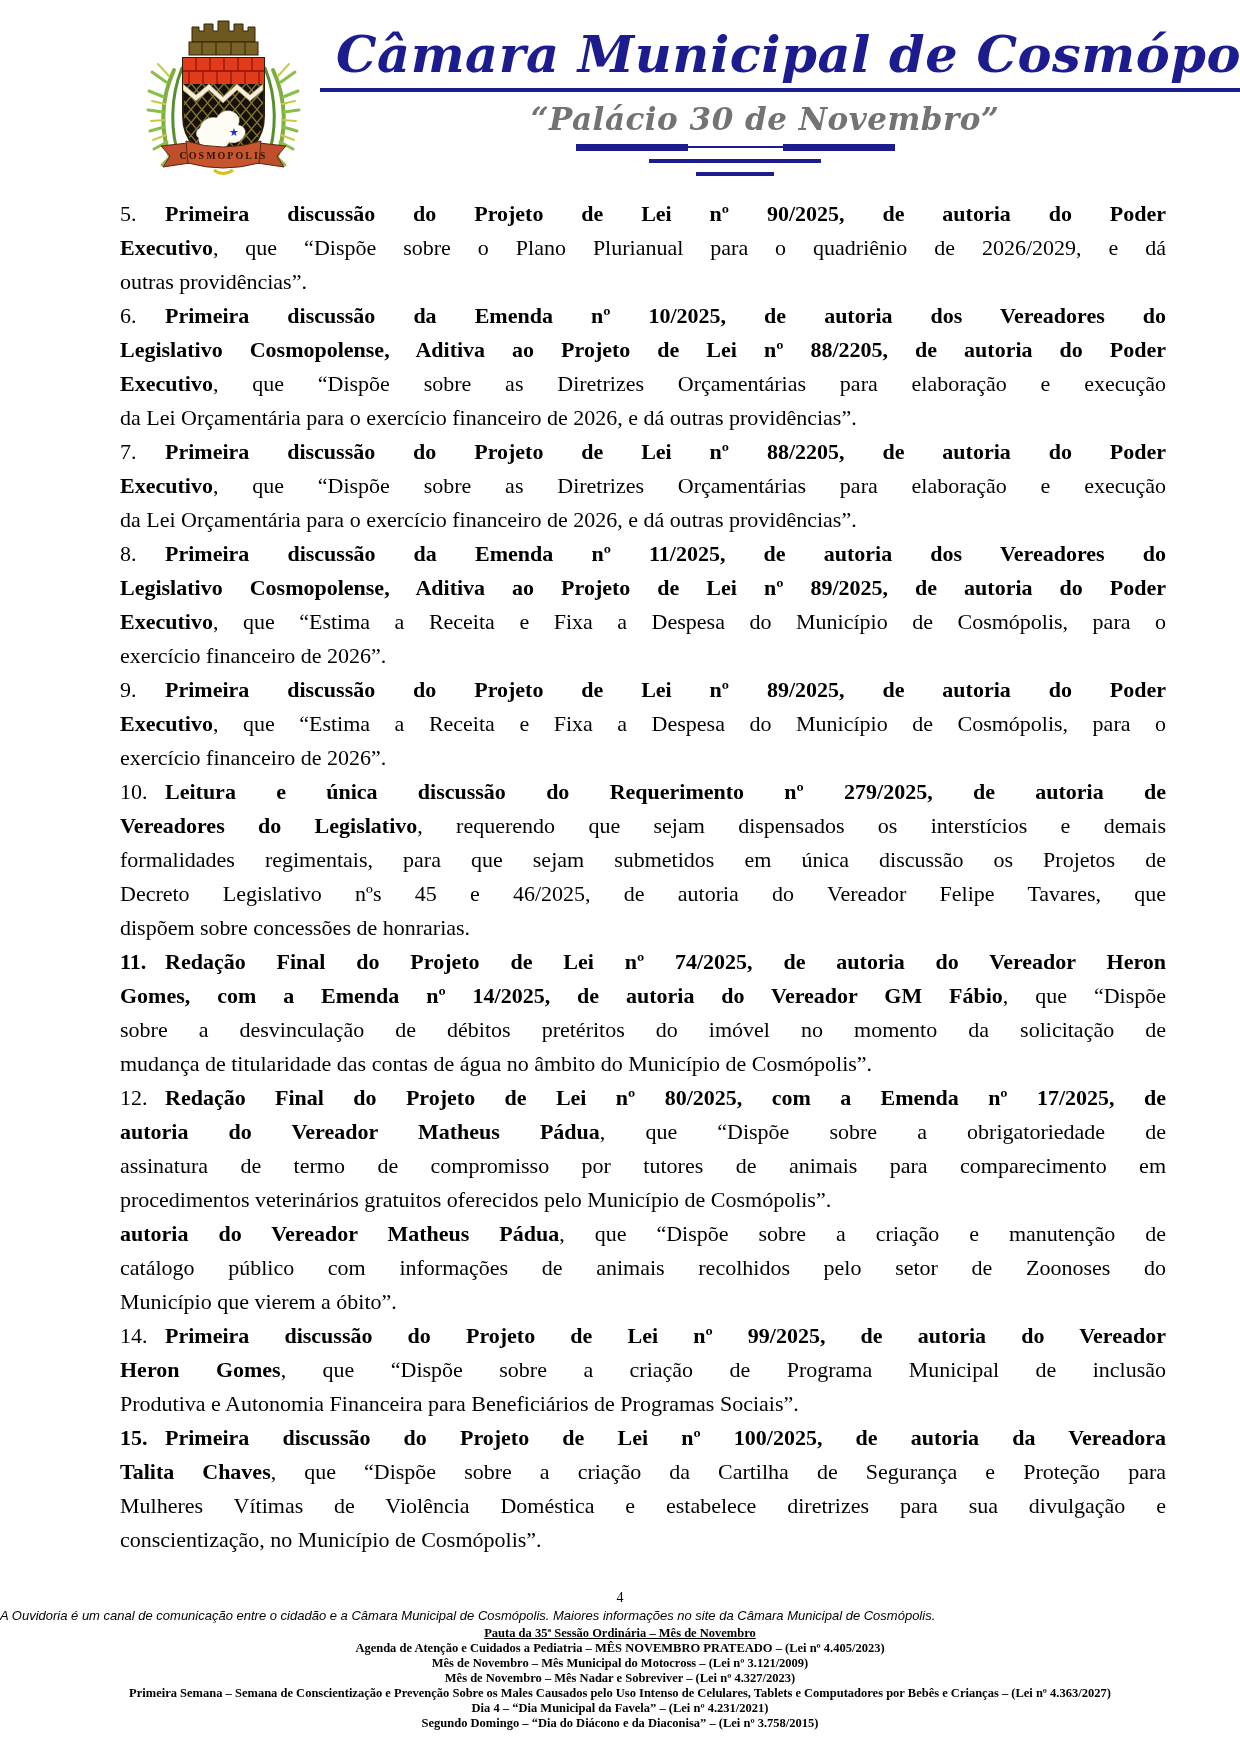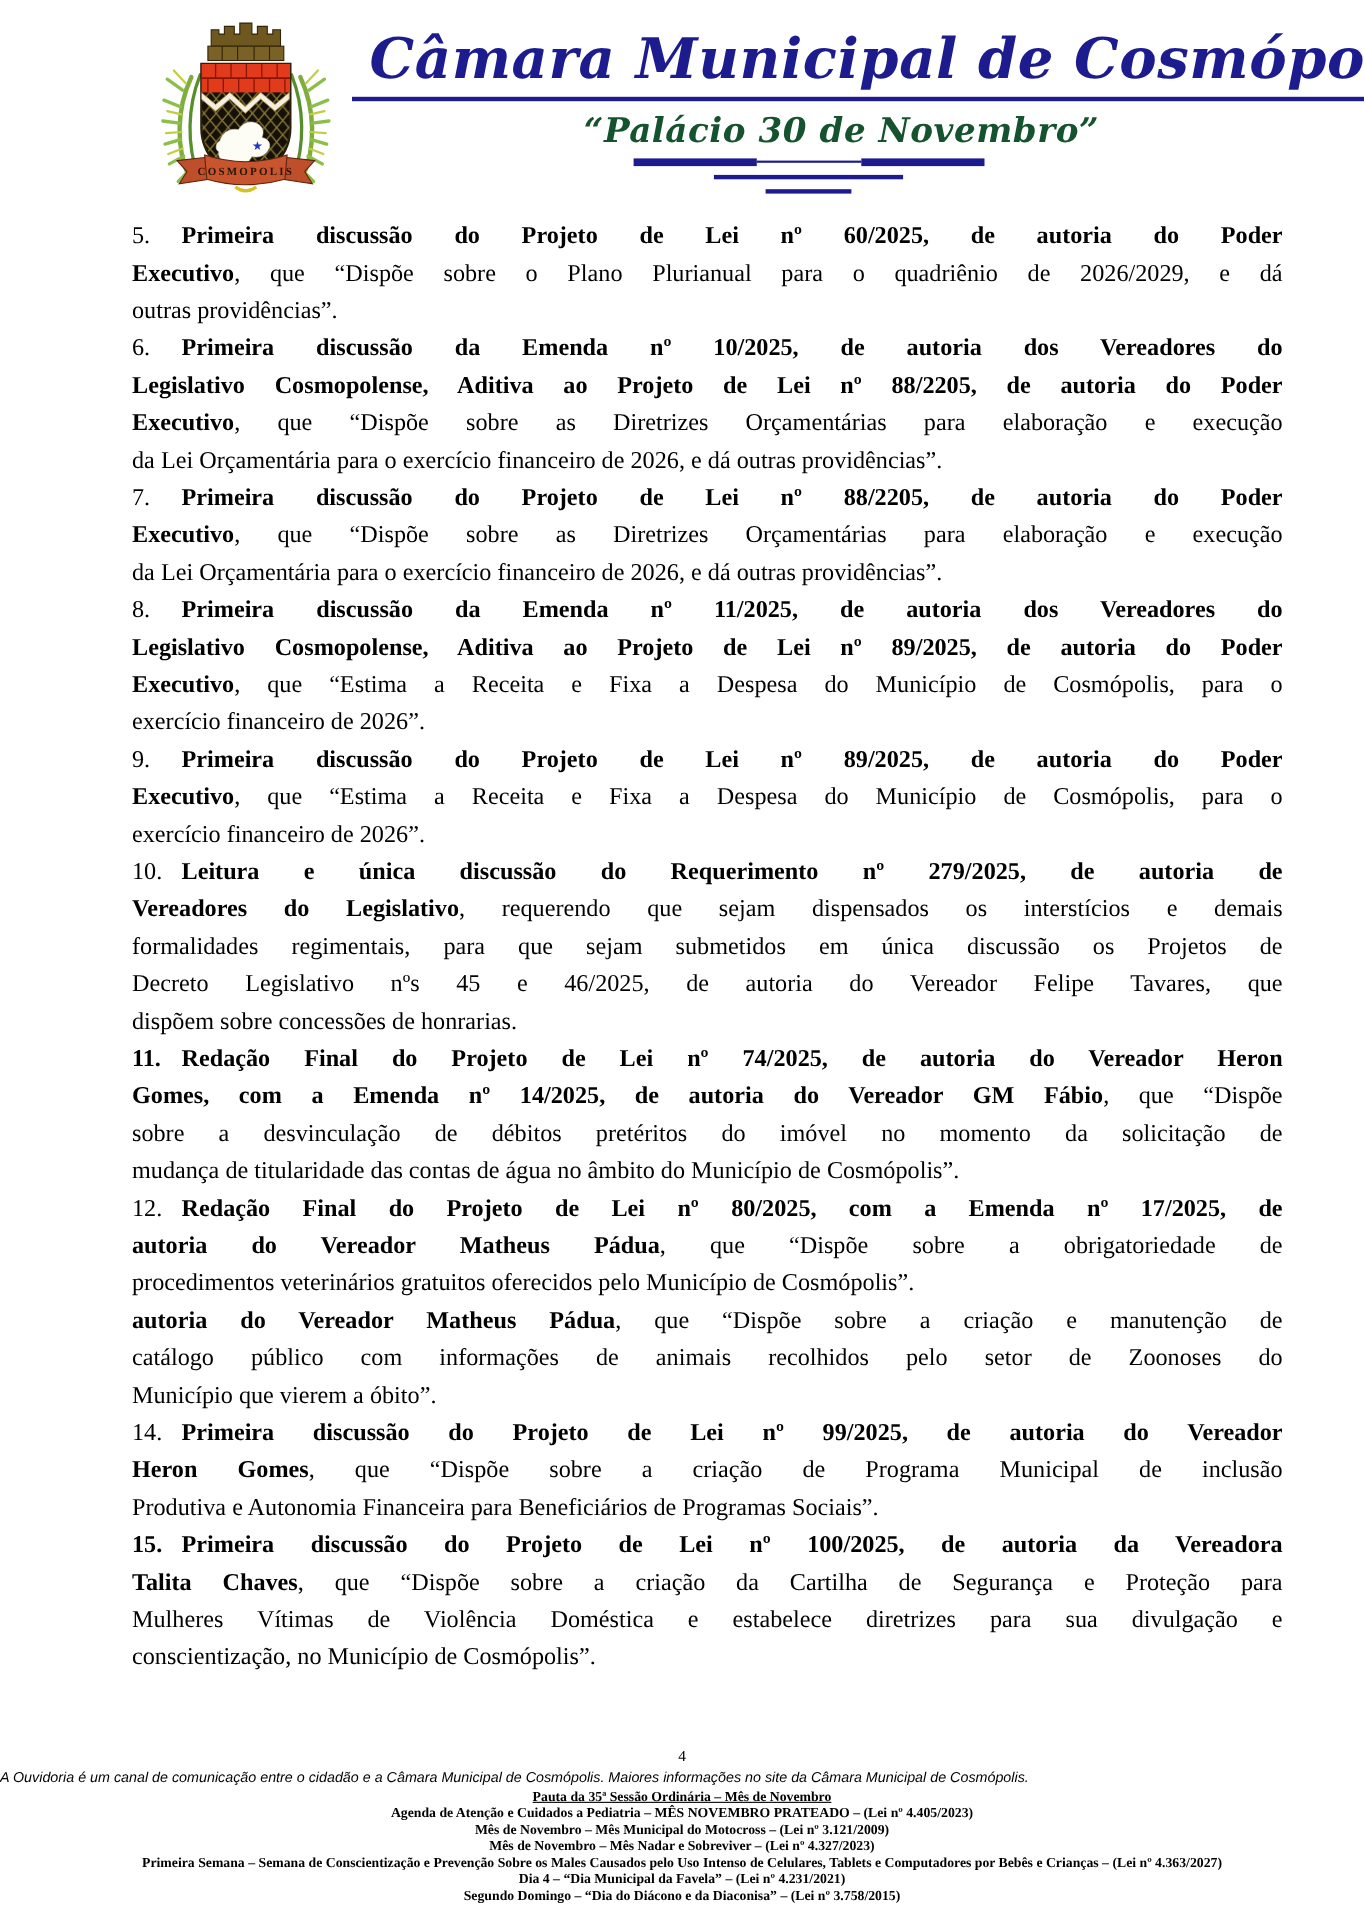--- a/index.html
+++ b/index.html
@@ -10,21 +10,21 @@
   
   .crest { position:absolute; left:136px; top:12px; }
   .title-block { position:absolute; left:320px; top:26px; width:890px; text-align:center; }
   .doc-title {
     display:inline-block; font-family:"DejaVu Serif", serif; font-style:italic; font-weight:bold;
     font-size:51px; line-height:1.12; color:#1c1c8f; border-bottom:4px solid #1c1c8f;
     padding:0 16px 5px 16px; white-space:nowrap; letter-spacing:0.5px;
   }
   .doc-subtitle {
     margin-top:9px; font-family:"DejaVu Serif", serif; font-style:italic; font-weight:bold;
-    font-size:31px; color:#14532d; letter-spacing:0.5px;
+    font-size:31px; color:#737373; letter-spacing:0.5px;
   }
   .ornaments { margin-top:6px; transform:translateX(-30px); }
   .orn-a { display:flex; align-items:center; justify-content:center; height:8px; }
   .orn-a .thick { width:112px; height:7px; background:#1c1c8f; }
   .orn-a .thin  { width:95px;  height:2px; background:#1c1c8f; }
   .orn-b { width:172px; height:4px; background:#1c1c8f; margin:8px auto 0 auto; }
   .orn-c { width:78px;  height:4px; background:#1c1c8f; margin:9px auto 0 auto; }
   
   .agenda {
     position:absolute; left:120px; top:197px; width:1046px;
@@ -112,21 +112,21 @@
             <div class="thin"></div>
             <div class="thick"></div>
         </div>
         <div class="orn-b"></div>
         <div class="orn-c"></div>
       </div>
     </div>
   </div>
 
   <div class="agenda" id="agenda">
-      <p class="line"><span class="num">5.</span><b>Primeira discussão do Projeto de Lei nº 60/2025, de autoria do Poder</b></p>
+      <p class="line"><span class="num">5.</span><b>Primeira discussão do Projeto de Lei nº 90/2025, de autoria do Poder</b></p>
       <p class="line"><b>Executivo</b><span>, que “Dispõe sobre o Plano Plurianual para o quadriênio de 2026/2029, e dá</span></p>
       <p class="line last"><span>outras providências”.</span></p>
       <p class="line"><span class="num">6.</span><b>Primeira discussão da Emenda nº 10/2025, de autoria dos Vereadores do</b></p>
       <p class="line"><b>Legislativo Cosmopolense, Aditiva ao Projeto de Lei nº 88/2205, de autoria do Poder</b></p>
       <p class="line"><b>Executivo</b><span>, que “Dispõe sobre as Diretrizes Orçamentárias para elaboração e execução</span></p>
       <p class="line last"><span>da Lei Orçamentária para o exercício financeiro de 2026, e dá outras providências”.</span></p>
       <p class="line"><span class="num">7.</span><b>Primeira discussão do Projeto de Lei nº 88/2205, de autoria do Poder</b></p>
       <p class="line"><b>Executivo</b><span>, que “Dispõe sobre as Diretrizes Orçamentárias para elaboração e execução</span></p>
       <p class="line last"><span>da Lei Orçamentária para o exercício financeiro de 2026, e dá outras providências”.</span></p>
       <p class="line"><span class="num">8.</span><b>Primeira discussão da Emenda nº 11/2025, de autoria dos Vereadores do</b></p>
@@ -140,20 +140,21 @@
       <p class="line"><b>Vereadores do Legislativo</b><span>, requerendo que sejam dispensados os interstícios e demais</span></p>
       <p class="line"><span>formalidades regimentais, para que sejam submetidos em única discussão os Projetos de</span></p>
       <p class="line"><span>Decreto Legislativo nºs 45 e 46/2025, de autoria do Vereador Felipe Tavares, que</span></p>
       <p class="line last"><span>dispõem sobre concessões de honrarias.</span></p>
       <p class="line"><span class="num b">11.</span><b>Redação Final do Projeto de Lei nº 74/2025, de autoria do Vereador Heron</b></p>
       <p class="line"><b>Gomes, com a Emenda nº 14/2025, de autoria do Vereador GM Fábio</b><span>, que “Dispõe</span></p>
       <p class="line"><span>sobre a desvinculação de débitos pretéritos do imóvel no momento da solicitação de</span></p>
       <p class="line last"><span>mudança de titularidade das contas de água no âmbito do Município de Cosmópolis”.</span></p>
       <p class="line"><span class="num">12.</span><b>Redação Final do Projeto de Lei nº 80/2025, com a Emenda nº 17/2025, de</b></p>
       <p class="line"><b>autoria do Vereador Matheus Pádua</b><span>, que “Dispõe sobre a obrigatoriedade de</span></p>
+      <p class="line"><span>assinatura de termo de compromisso por tutores de animais para comparecimento em</span></p>
       <p class="line last"><span>procedimentos veterinários gratuitos oferecidos pelo Município de Cosmópolis”.</span></p>
       <p class="line"><b>autoria do Vereador Matheus Pádua</b><span>, que “Dispõe sobre a criação e manutenção de</span></p>
       <p class="line"><span>catálogo público com informações de animais recolhidos pelo setor de Zoonoses do</span></p>
       <p class="line last"><span>Município que vierem a óbito”.</span></p>
       <p class="line"><span class="num">14.</span><b>Primeira discussão do Projeto de Lei nº 99/2025, de autoria do Vereador</b></p>
       <p class="line"><b>Heron Gomes</b><span>, que “Dispõe sobre a criação de Programa Municipal de inclusão</span></p>
       <p class="line last"><span>Produtiva e Autonomia Financeira para Beneficiários de Programas Sociais”.</span></p>
       <p class="line"><span class="num b">15.</span><b>Primeira discussão do Projeto de Lei nº 100/2025, de autoria da Vereadora</b></p>
       <p class="line"><b>Talita Chaves</b><span>, que “Dispõe sobre a criação da Cartilha de Segurança e Proteção para</span></p>
       <p class="line"><span>Mulheres Vítimas de Violência Doméstica e estabelece diretrizes para sua divulgação e</span></p>

